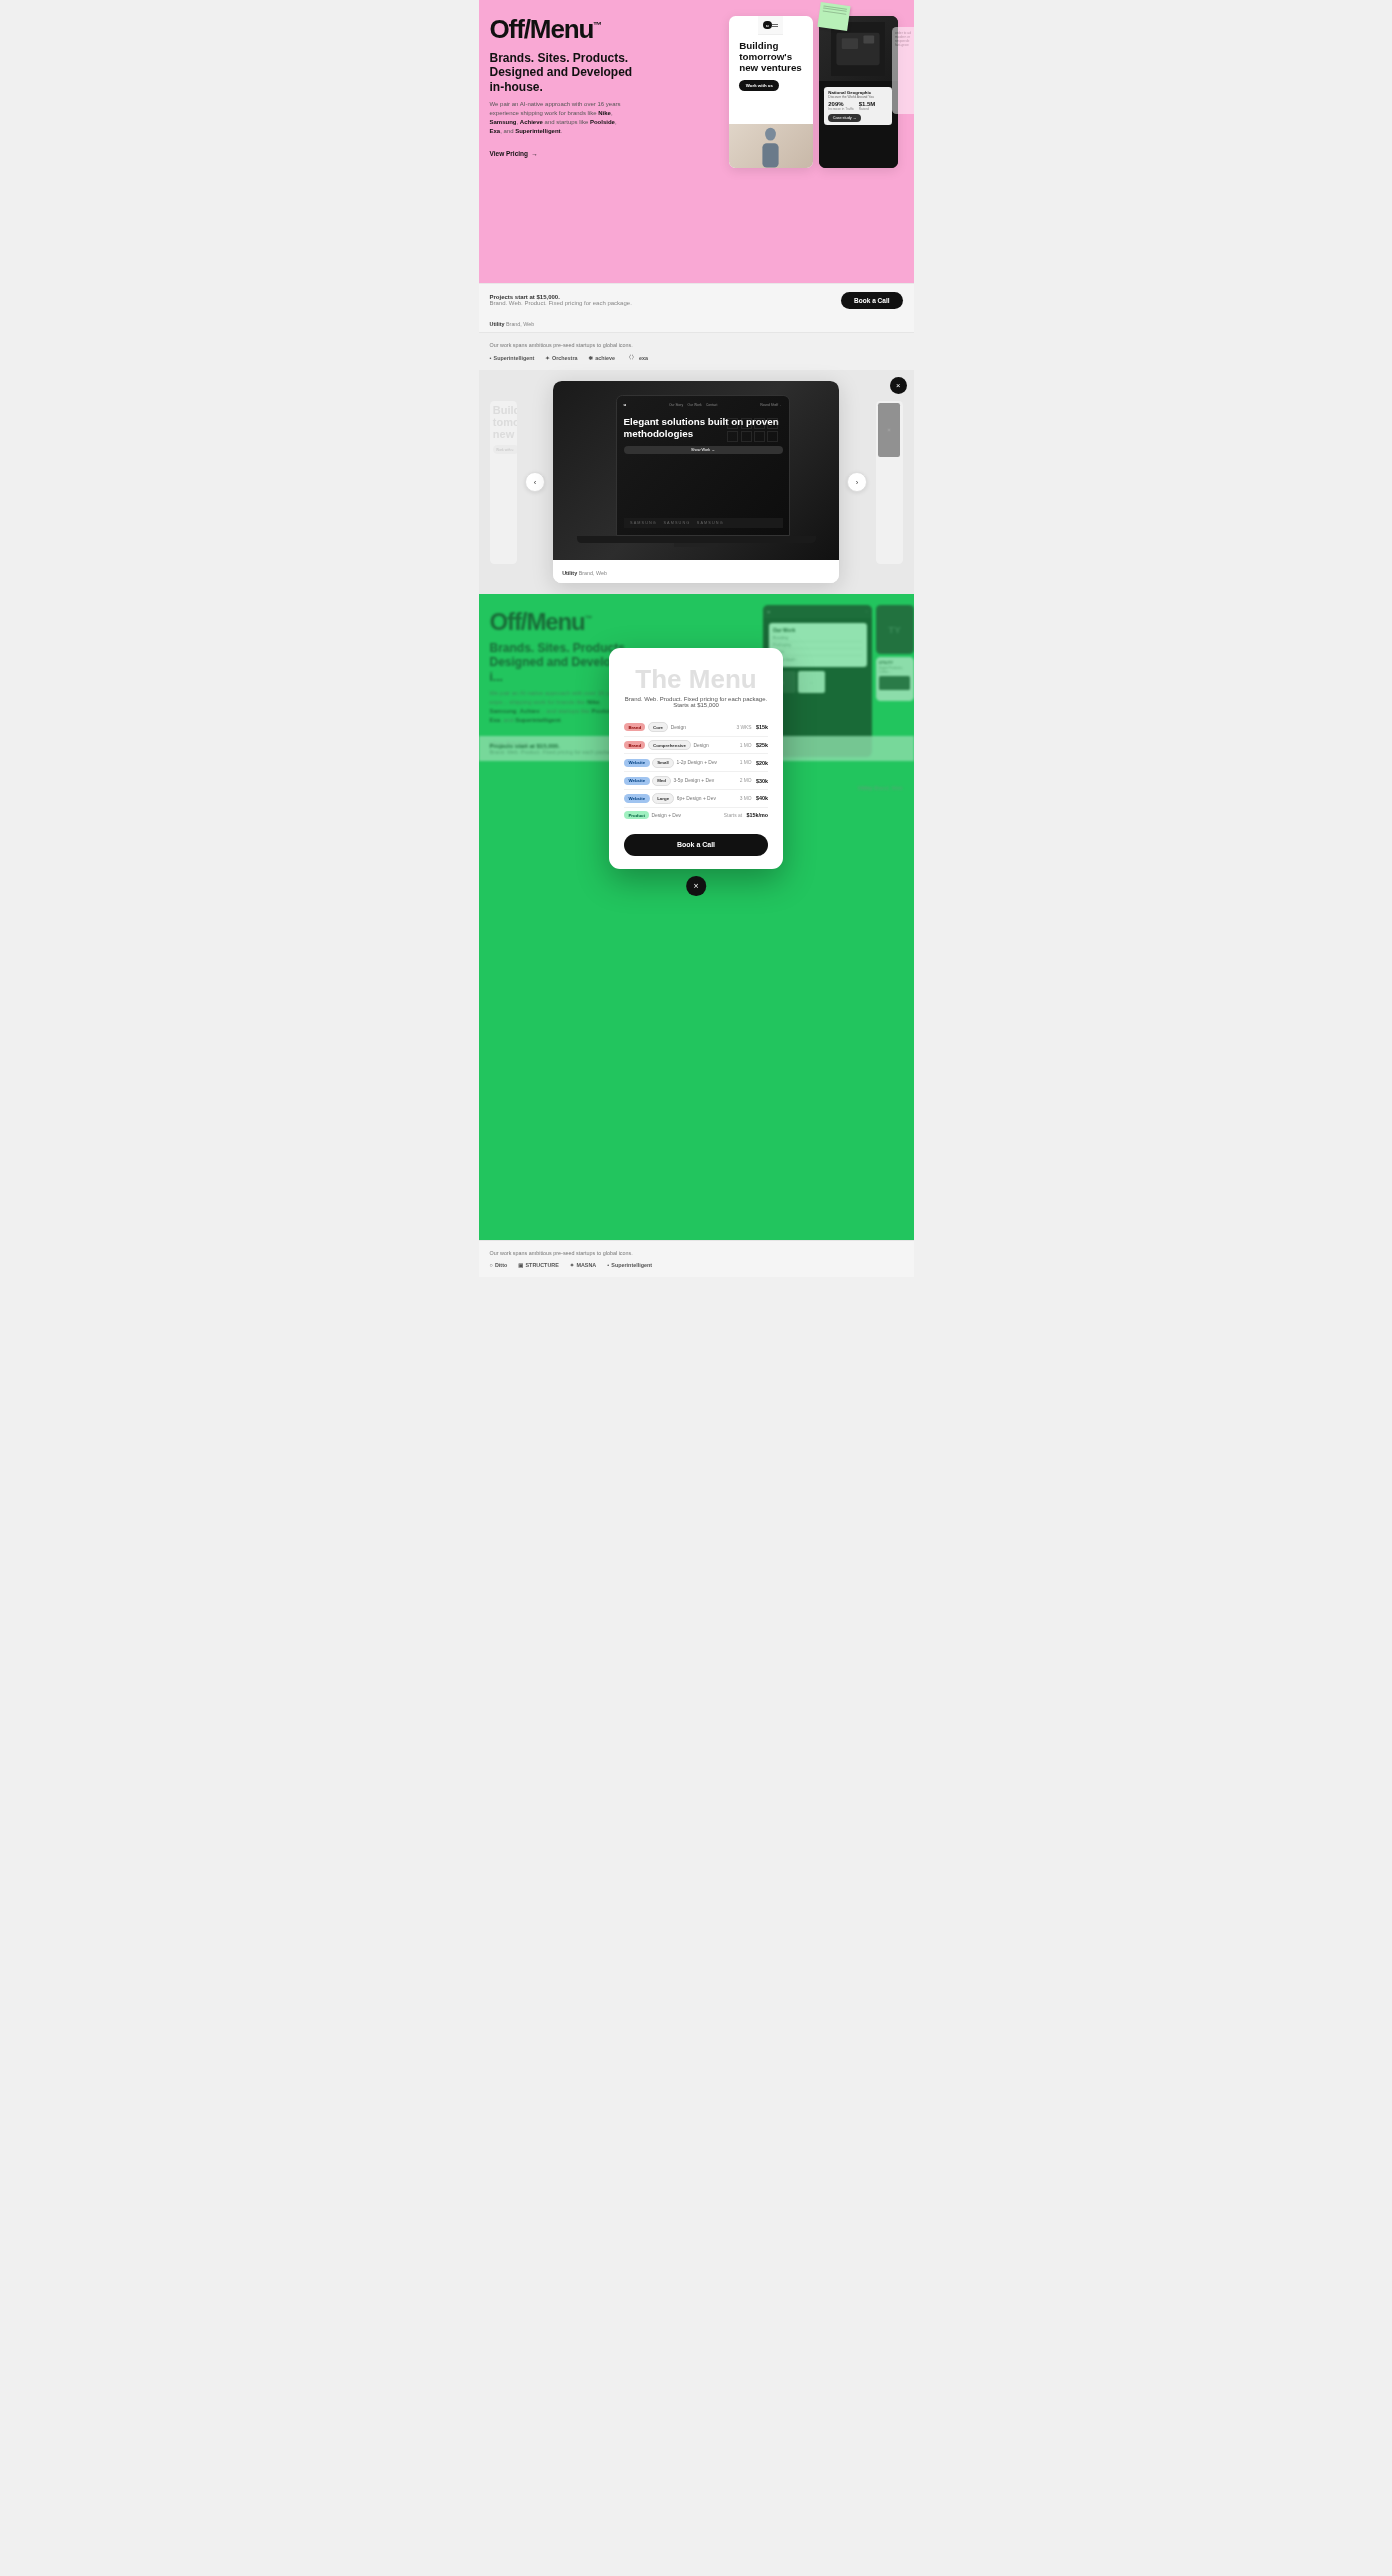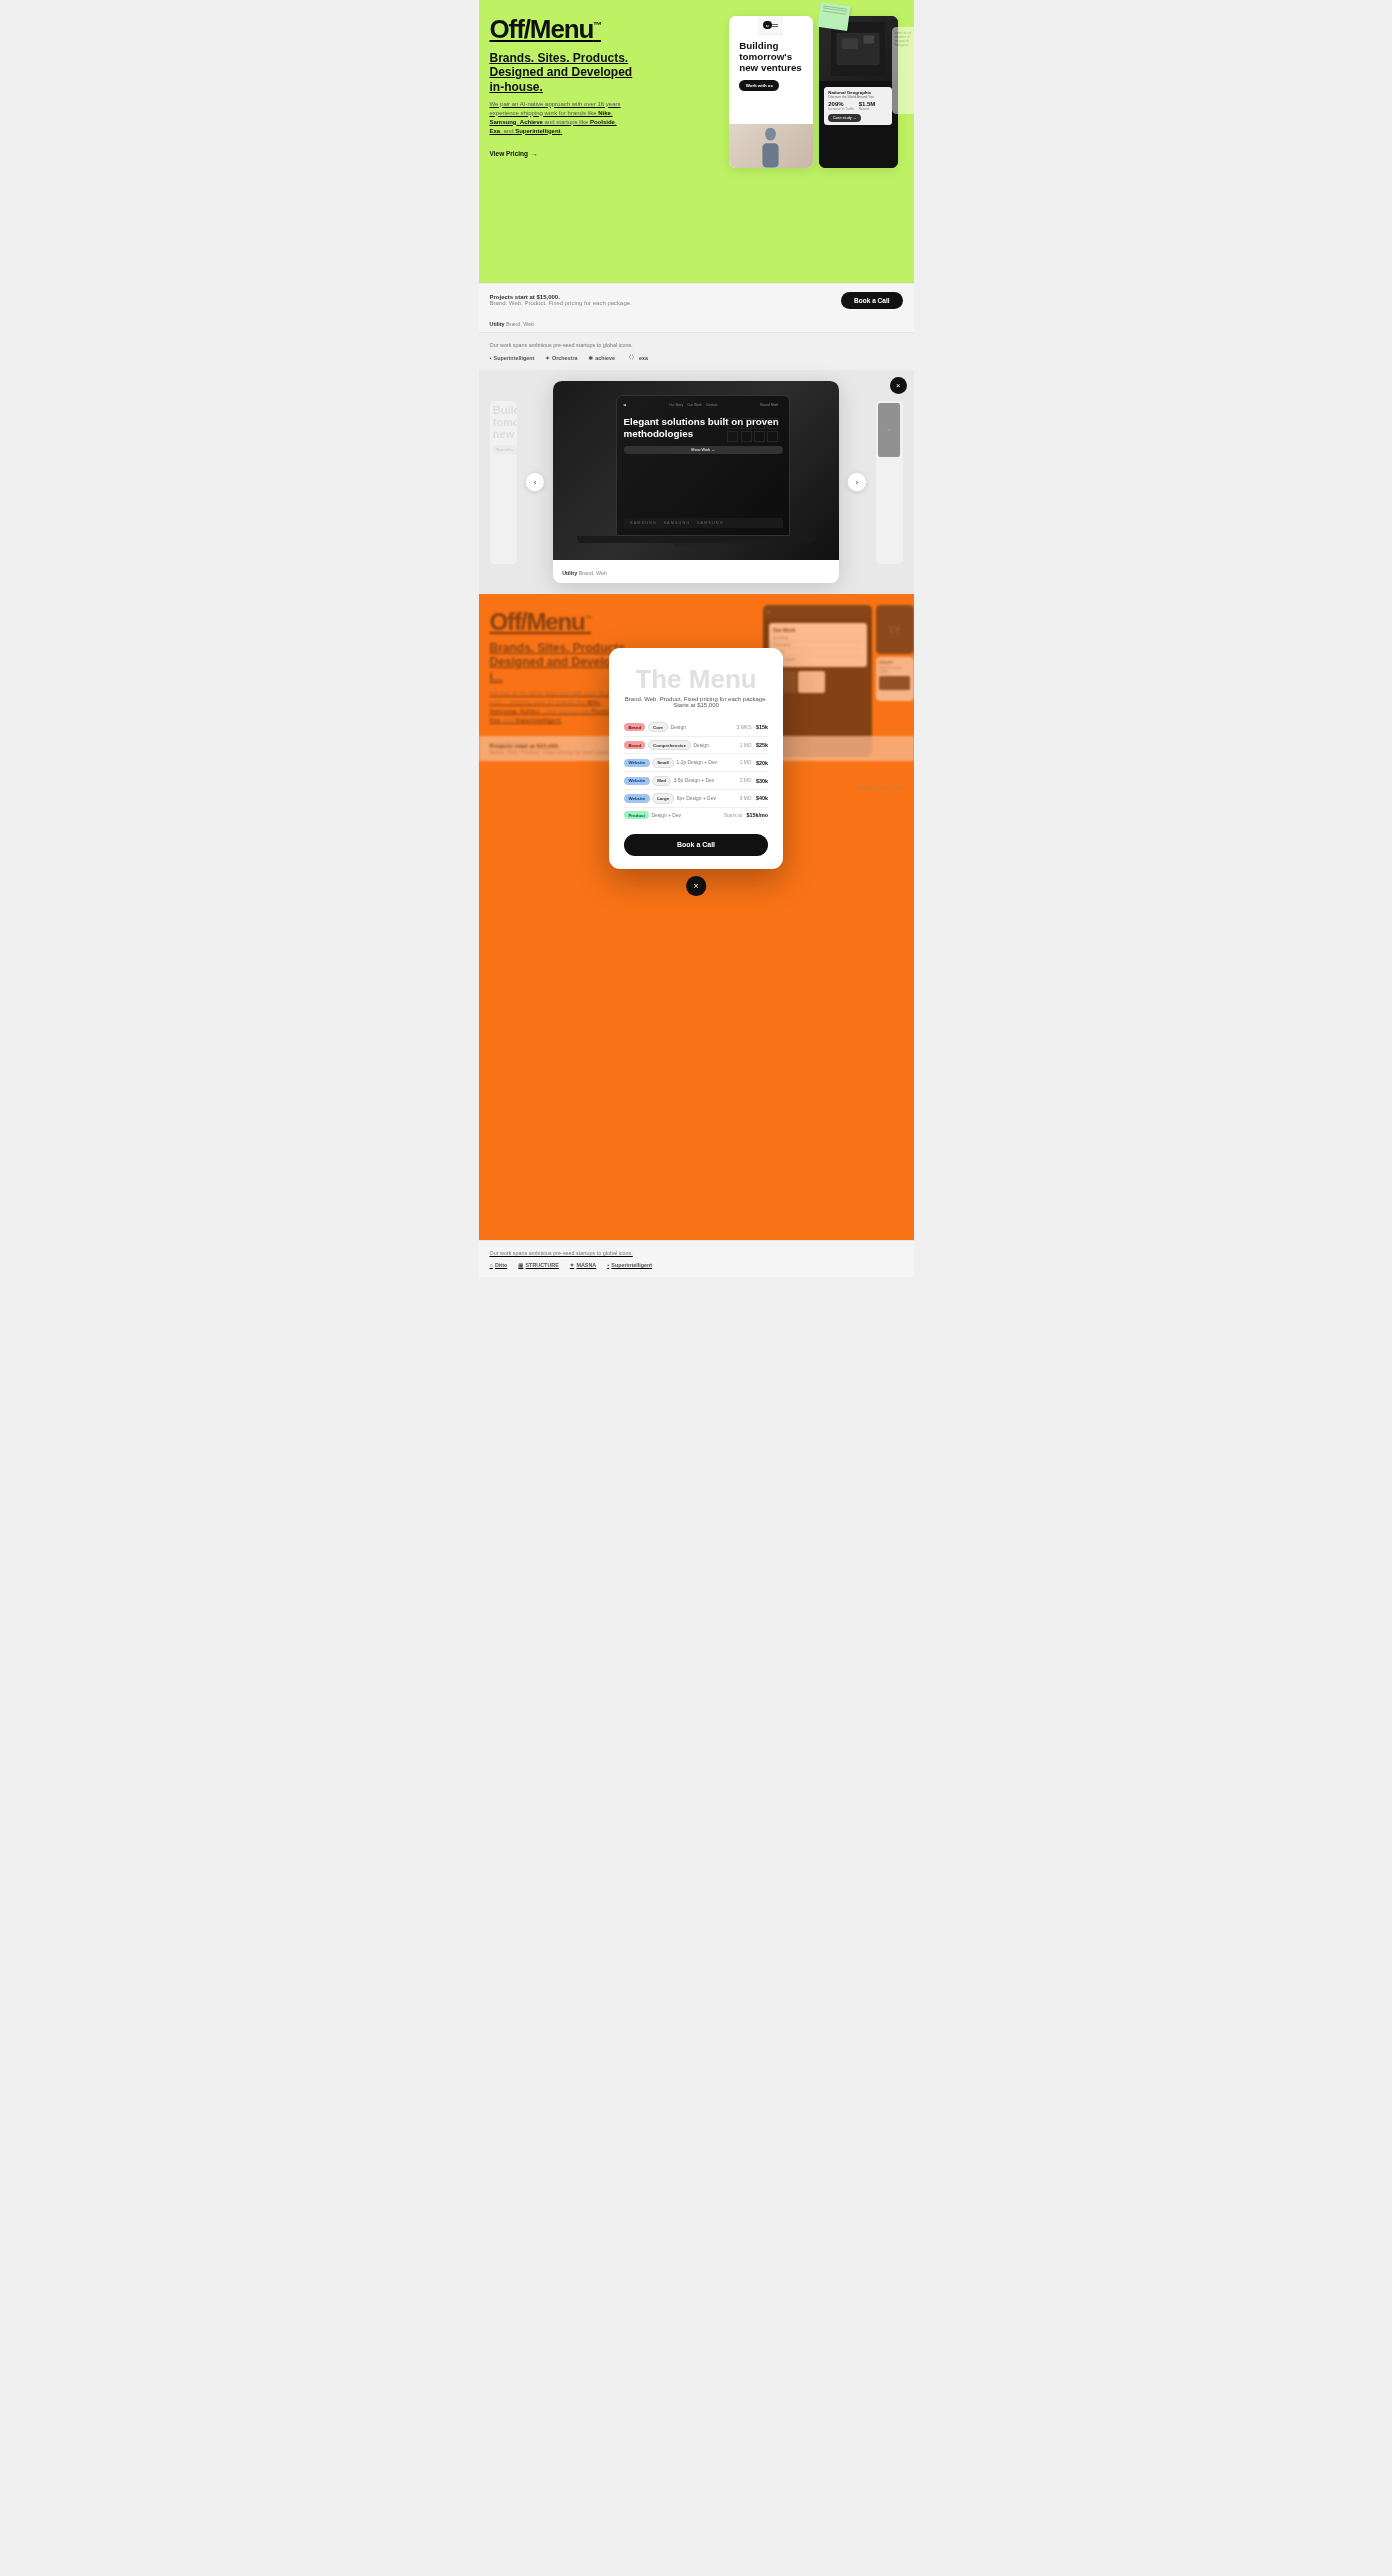--- a/index.html
+++ b/index.html
@@ -8,26 +8,25 @@
     body {
       font-family: -apple-system, BlinkMacSystemFont, 'Helvetica Neue', Arial, sans-serif;
       background: #f0f0f0;
       width: 435px;
       margin: 0 auto;
       overflow-x: hidden;
     }
 
     
     .section-hero {
-      background: #bef264;
+      background: #f9a8d4;
       padding: 16.3px 11px 11px;
       position: relative;
       overflow: hidden;
       min-height: 283px;
-      text-decoration: underline;
     }
 
     .logo {
       font-size: 26px;
       font-weight: 900;
       letter-spacing: -1.1px;
       color: #111;
       line-height: 1;
       margin-bottom: 8.7px;
     }
@@ -495,24 +494,23 @@
       border: none;
       font-size: 7.6px;
       cursor: pointer;
       display: flex;
       align-items: center;
       justify-content: center;
     }
 
     
     .section-modal-overlay {
-      background: #f97316;
+      background: #22c55e;
       position: relative;
       overflow: hidden;
-      text-decoration: underline;
     }
 
     .modal-blur-bg {
       filter: blur(1.1px);
       opacity: 0.5;
     }
 
     .modal {
       position: absolute;
       top: 50%;

